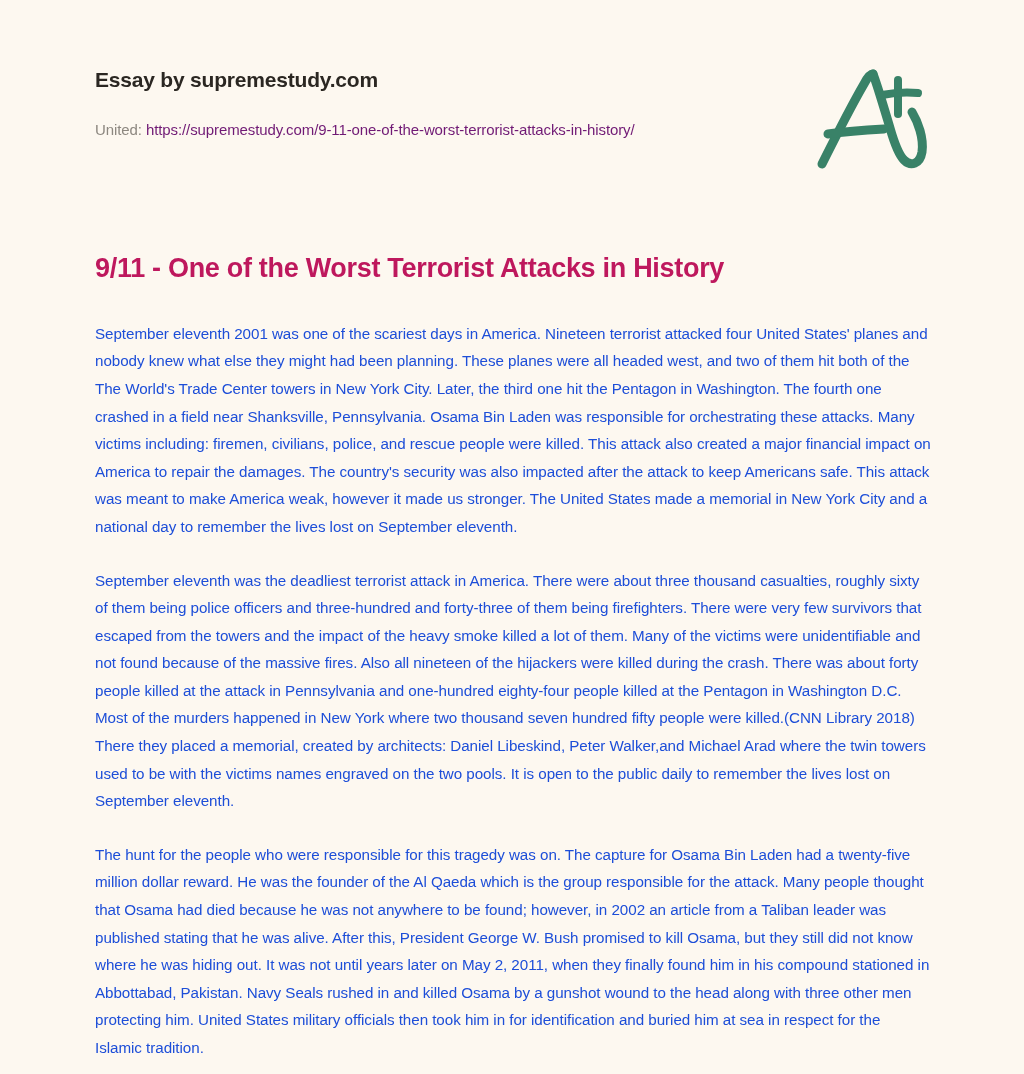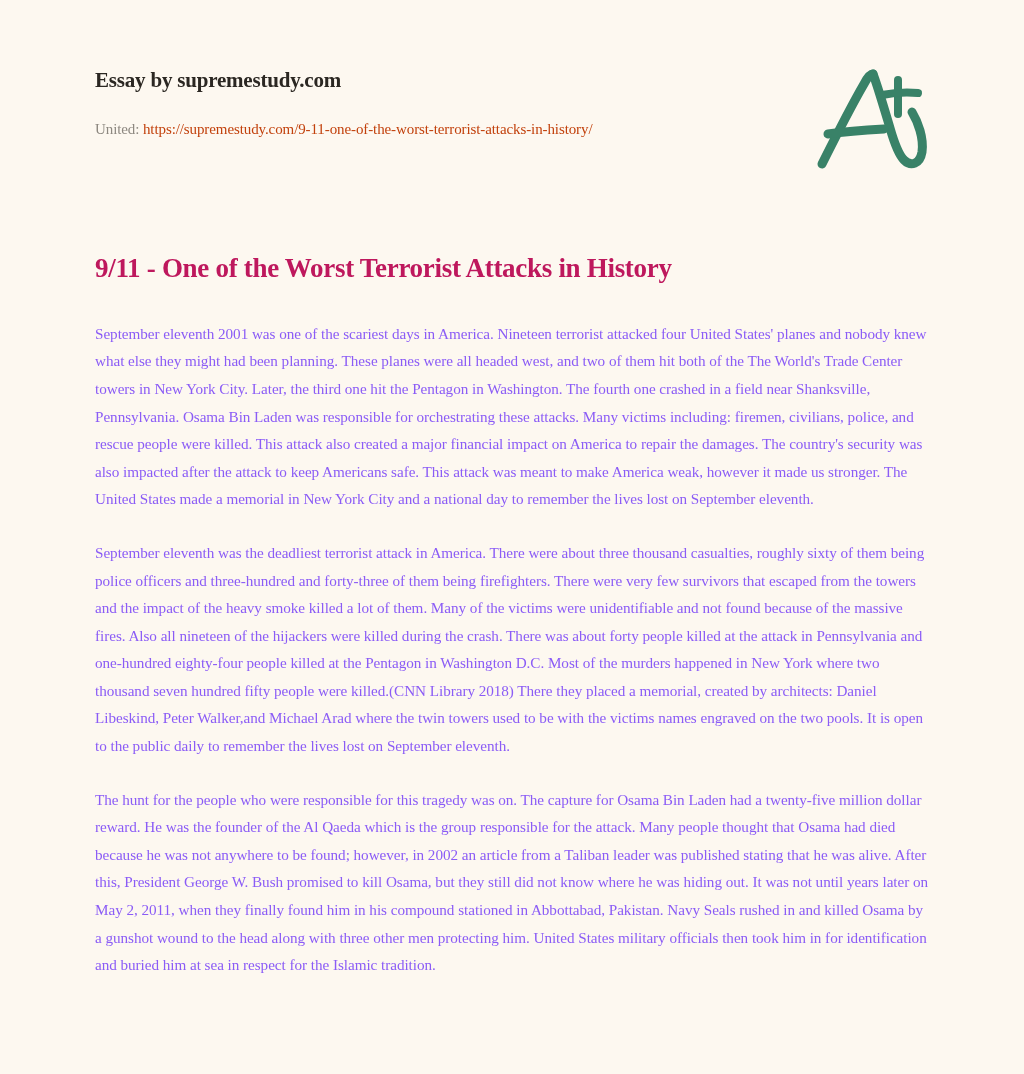--- a/index.html
+++ b/index.html
@@ -15,21 +15,20 @@
     color: #2e2a26;
     overflow: hidden;
     position: relative;
   }
 
   .page {
     position: relative;
     width: 1024px;
     height: 1074px;
     box-sizing: border-box;
-    font-family: Liberation Serif, serif;
   }
 
   
   .header {
     position: absolute;
     left: 0;
     top: 0;
     width: 1024px;
     height: 200px;
   }
@@ -48,21 +47,21 @@
   .source-line {
     position: absolute;
     left: 95px;
     top: 121px;
     font-size: 15px;
     color: #8d8880;
     white-space: nowrap;
     letter-spacing: -0.1px;
   }
   .source-line .source-url {
-    color: #c2410c;
+    color: #701a75;
     text-decoration: none;
   }
 
   .logo {
     position: absolute;
     left: 808px;
     top: 62px;
     width: 128px;
     height: 112px;
   }
@@ -85,21 +84,21 @@
     font-weight: bold;
     line-height: 1.25;
     color: #be185d;
     letter-spacing: -0.3px;
     margin: 0 0 34px 0;
   }
 
   .article-body p {
     font-size: 15.2px;
     line-height: 27.6px;
-    color: #8b5cf6;
+    color: #1d4ed8;
     margin: 0 0 26px 0;
     text-align: left;
     letter-spacing: -0.05px;
   }
   .article-body p:last-child {
     margin-bottom: 15px;
   }
 </style>
 </head>
 <body>

